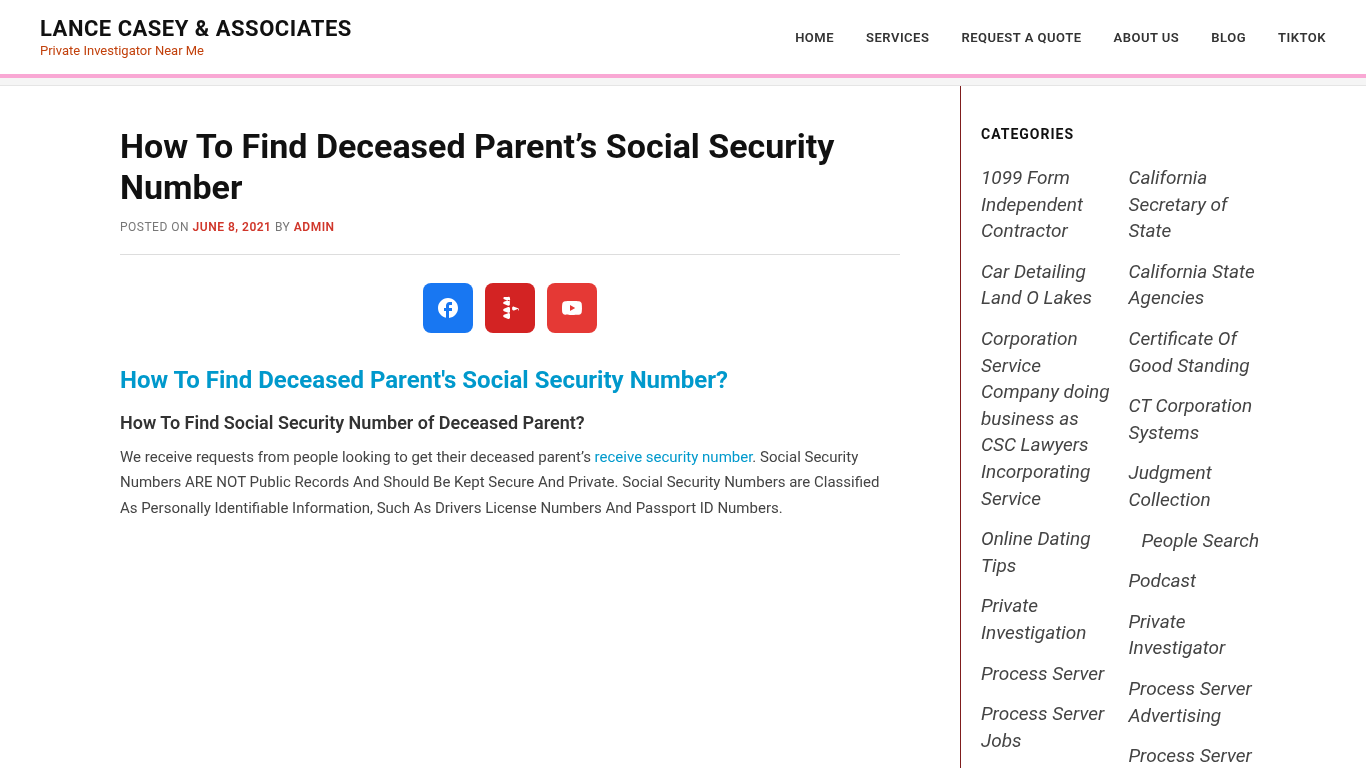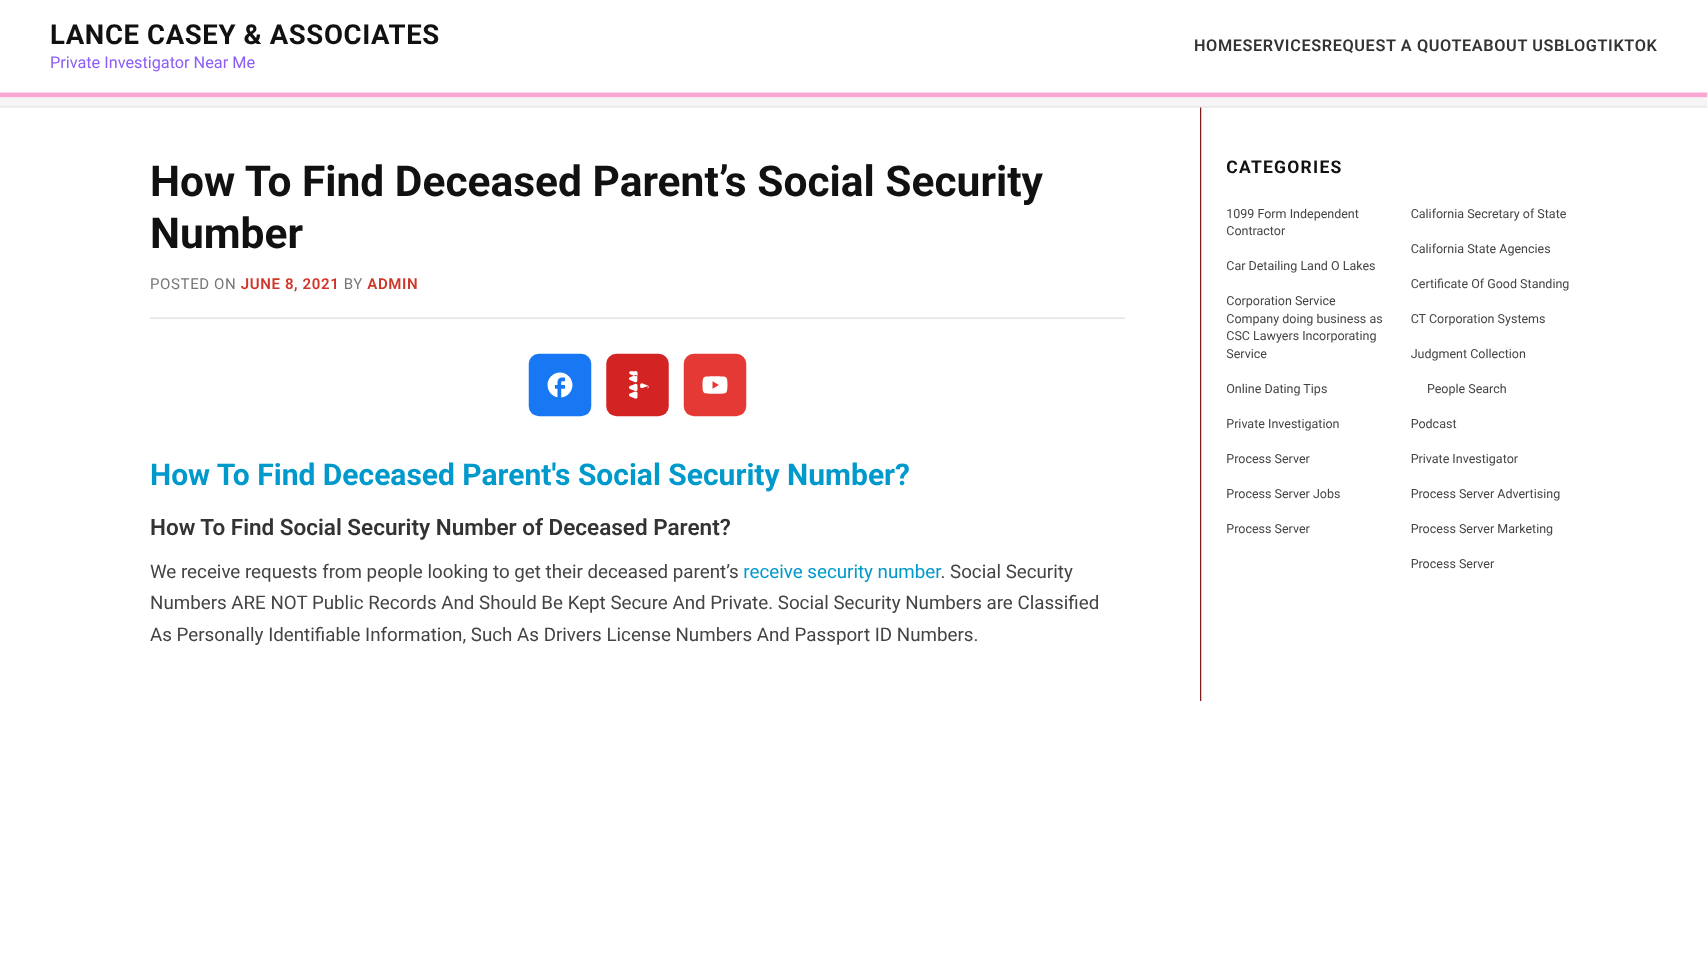--- a/index.html
+++ b/index.html
@@ -17,25 +17,25 @@
     .site-logo { text-decoration: none; }
     .site-logo .brand-name {
       font-size: 22px;
       font-weight: 700;
       color: #111;
       display: block;
       letter-spacing: 0.5px;
     }
     .site-logo .brand-tagline {
       font-size: 13px;
-      color: #8b5cf6;
+      color: #c2410c;
       display: block;
       margin-top: 2px;
     }
-    nav { display: flex; align-items: center; }
+    nav { display: flex; gap: 32px; align-items: center; }
     nav a {
       text-decoration: none;
       font-size: 13px;
       font-weight: 600;
       color: #333;
       letter-spacing: 0.5px;
       text-transform: uppercase;
     }
 
     
@@ -136,25 +136,26 @@
       letter-spacing: 1px;
       text-transform: uppercase;
       margin-bottom: 20px;
     }
     .categories-grid {
       display: grid;
       grid-template-columns: 1fr 1fr;
       gap: 6px 16px;
     }
     .category-item {
-      font-size: 10px;
+      font-size: 19px;
       color: #444;
       line-height: 1.4;
       cursor: pointer;
       padding: 3px 0;
+      font-style: italic;
     }
     .category-group {
       margin-bottom: 4px;
     }
   </style>
 </head>
 <body>
 
 <header class="site-header">
   <a class="site-logo" href="#">

